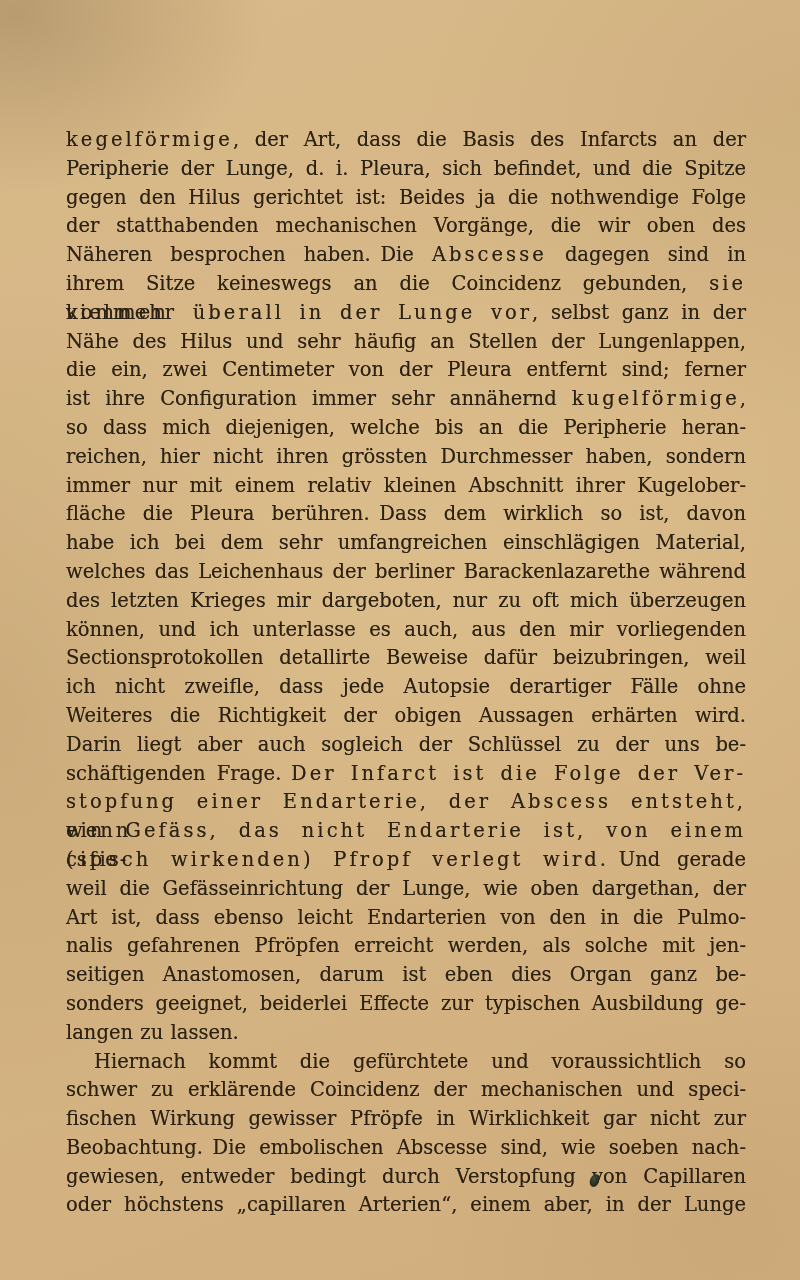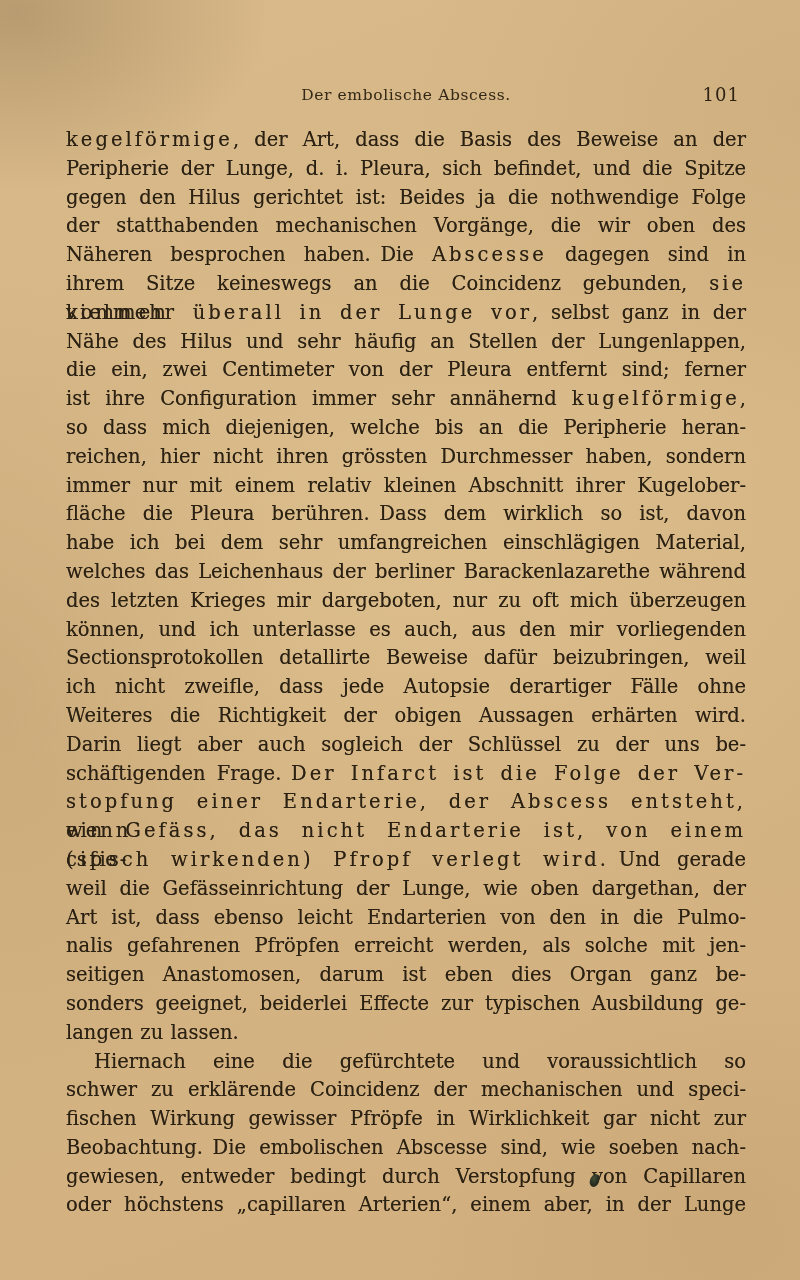--- a/index.html
+++ b/index.html
@@ -67,26 +67,22 @@
     width: 9px; height: 13px;
     background: radial-gradient(ellipse at 40% 35%, #434d38 0%, #20261a 70%);
     border-radius: 62% 38% 55% 45%;
     transform: rotate(12deg);
   }
 </style>
 </head>
 <body>
 
 <div class="page">
-  <div class="running-header">
-    <div class="header-title">Der embolische Abscess.</div>
-    <div class="header-page-number">101</div>
-  </div>
   <div class="body-text">
-      <div class="line"><span class="sperr">kegelförmige</span><span>, der Art, dass die Basis des Beweise an der</span></div>
+      <div class="line"><span class="sperr">kegelförmige</span><span>, der Art, dass die Basis des Infarcts an der</span></div>
       <div class="line"><span>Peripherie der Lunge, d. i. Pleura, sich befindet, und die Spitze</span></div>
       <div class="line"><span>gegen den Hilus gerichtet ist: Beides ja die nothwendige Folge</span></div>
       <div class="line"><span>der statthabenden mechanischen Vorgänge, die wir oben des</span></div>
       <div class="line"><span>Näheren besprochen haben. Die </span><span class="sperr">Abscesse</span><span> dagegen sind in</span></div>
       <div class="line"><span>ihrem Sitze keineswegs an die Coincidenz gebunden, </span><span class="sperr">sie kommen</span></div>
       <div class="line"><span class="sperr">vielmehr überall in der Lunge vor</span><span>, selbst ganz in der</span></div>
       <div class="line"><span>Nähe des Hilus und sehr häufig an Stellen der Lungenlappen,</span></div>
       <div class="line"><span>die ein, zwei Centimeter von der Pleura entfernt sind; ferner</span></div>
       <div class="line"><span>ist ihre Configuration immer sehr annähernd </span><span class="sperr">kugelförmige</span><span>,</span></div>
       <div class="line"><span>so dass mich diejenigen, welche bis an die Peripherie heran-</span></div>
@@ -104,20 +100,20 @@
       <div class="line"><span>schäftigenden Frage. </span><span class="sperr">Der Infarct ist die Folge der Ver-</span></div>
       <div class="line"><span class="sperr">stopfung einer Endarterie, der Abscess entsteht, wenn</span></div>
       <div class="line"><span class="sperr">ein Gefäss, das nicht Endarterie ist, von einem (spe-</span></div>
       <div class="line"><span class="sperr">cifisch wirkenden) Pfropf verlegt wird.</span><span> Und gerade</span></div>
       <div class="line"><span>weil die Gefässeinrichtung der Lunge, wie oben dargethan, der</span></div>
       <div class="line"><span>Art ist, dass ebenso leicht Endarterien von den in die Pulmo-</span></div>
       <div class="line"><span>nalis gefahrenen Pfröpfen erreicht werden, als solche mit jen-</span></div>
       <div class="line"><span>seitigen Anastomosen, darum ist eben dies Organ ganz be-</span></div>
       <div class="line"><span>sonders geeignet, beiderlei Effecte zur typischen Ausbildung ge-</span></div>
       <div class="line no-just"><span>langen zu lassen.</span></div>
-      <div class="line indent"><span>Hiernach eine die gefürchtete und voraussichtlich so</span></div>
+      <div class="line indent"><span>Hiernach kommt die gefürchtete und voraussichtlich so</span></div>
       <div class="line"><span>schwer zu erklärende Coincidenz der mechanischen und speci-</span></div>
       <div class="line"><span>fischen Wirkung gewisser Pfröpfe in Wirklichkeit gar nicht zur</span></div>
       <div class="line"><span>Beobachtung. Die embolischen Abscesse sind, wie soeben nach-</span></div>
       <div class="line"><span>gewiesen, entweder bedingt durch Verstopfung </span><span class="blot">von</span><span> Capillaren</span></div>
       <div class="line"><span>oder höchstens „capillaren Arterien“, einem aber, in der Lunge</span></div>
     </div>
 </div>
 
 </body></html>

